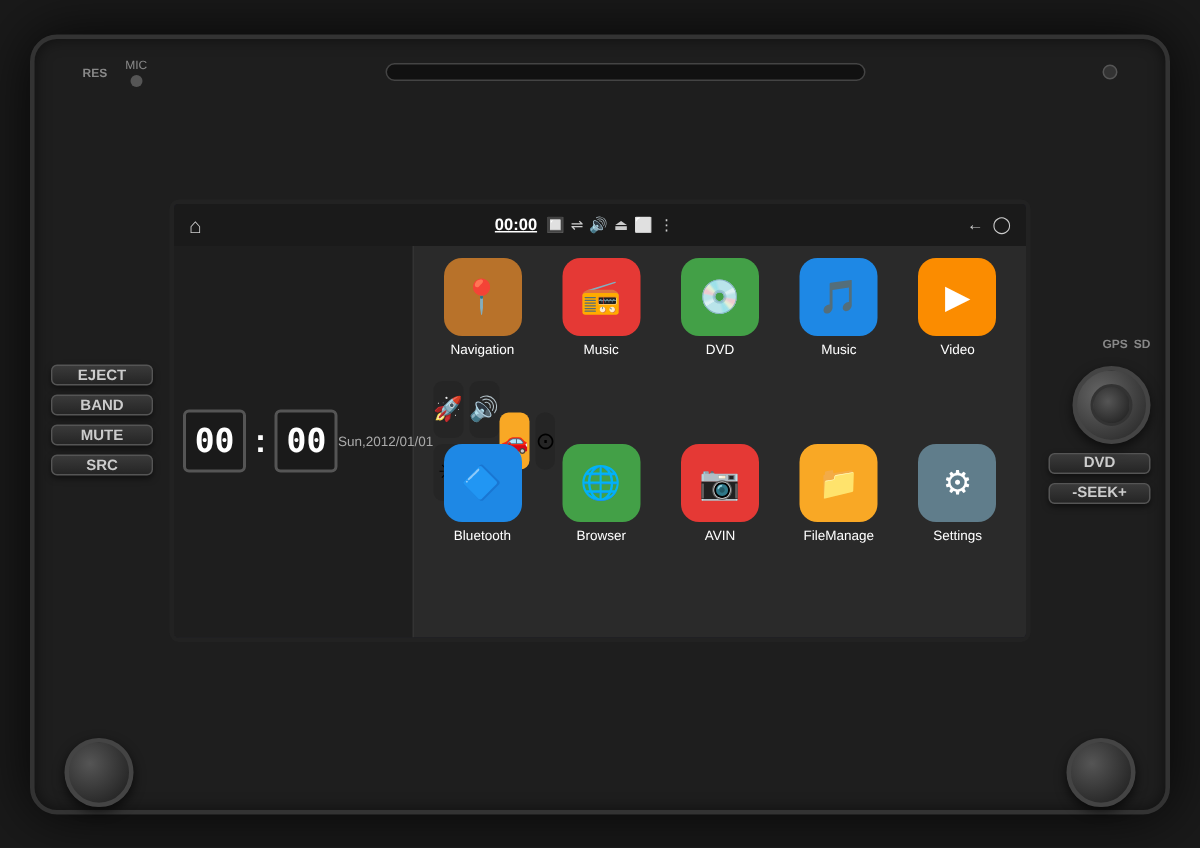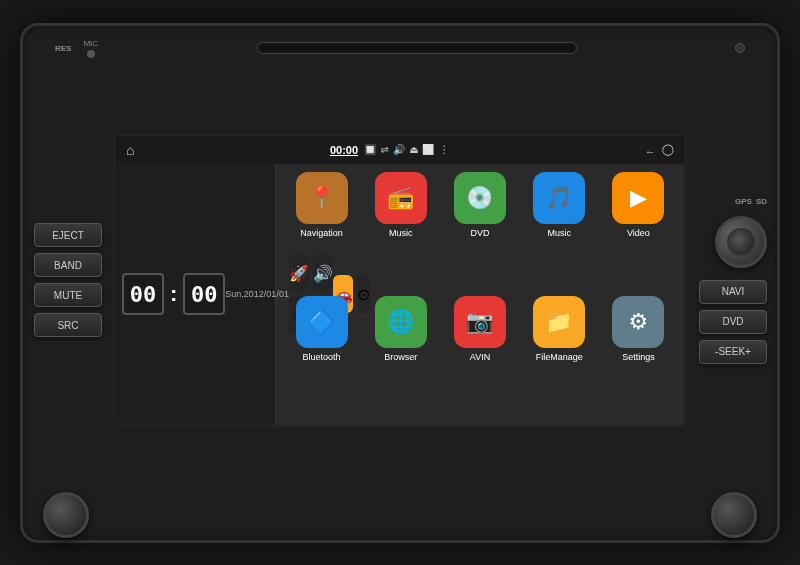--- a/index.html
+++ b/index.html
@@ -98,27 +98,27 @@
       display: flex;
       flex-direction: column;
       align-items: center;
       justify-content: center;
       gap: 6px;
       padding: 8px 10px;
     }
 
     .hw-btn {
       width: 68px;
-      height: 24px;
+      height: 14px;
       background: linear-gradient(180deg, #3a3a3a, #252525);
       border: 1px solid #555;
       border-radius: 4px;
       color: #ccc;
       font-size: 10px;
-      font-weight: normal;
+      font-weight: bold;
       display: flex;
       align-items: center;
       justify-content: center;
       cursor: pointer;
       box-shadow: 0 2px 4px rgba(0,0,0,0.5);
     }
 
     .screen-container {
       flex: 1;
       height: 295px;
@@ -479,21 +479,20 @@
     </div>
 
     <div class="right-buttons">
       <div class="gps-sd-area">
         <span class="small-label">GPS</span>
         <span class="small-label">SD</span>
       </div>
       <div class="dial-knob">
         <div class="dial-inner"></div>
       </div>
-      <div class="hw-btn" style="margin-top:6px;">NAVI</div>
       <div class="hw-btn">DVD</div>
       <div class="hw-btn">-SEEK+</div>
     </div>
 
   </div>
 
   <div class="bottom-bar">
     <div class="bottom-knob"></div>
     <div></div>
     <div class="bottom-knob"></div>

